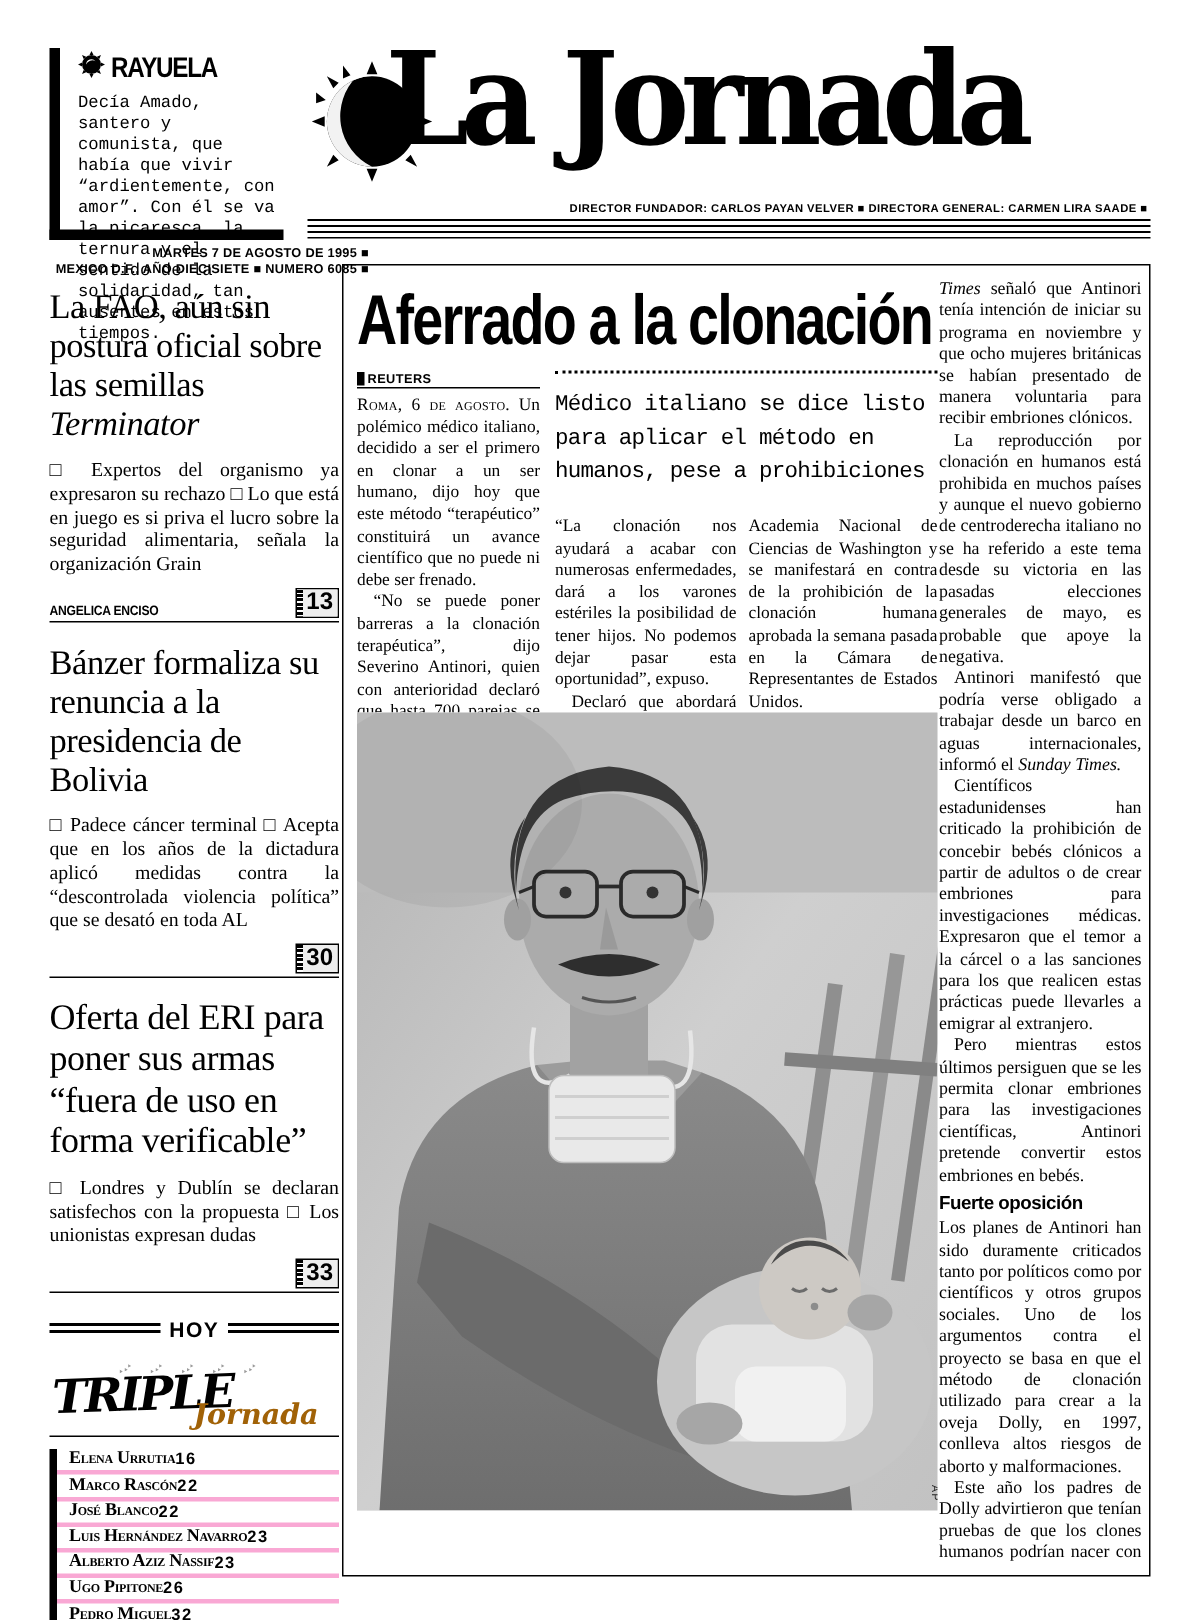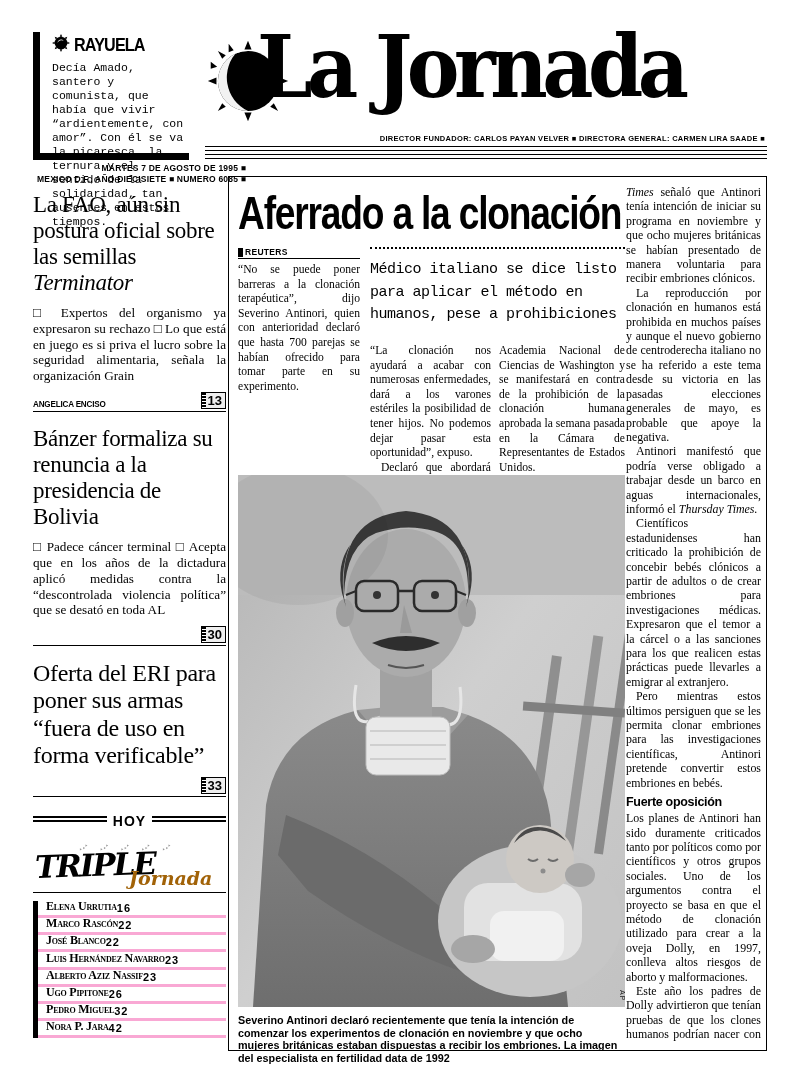--- a/index.html
+++ b/index.html
@@ -44,21 +44,21 @@
 
   
   .sidebar { position:absolute; left:33px; top:192px; width:193px; }
   .sb-headline { font-size:23px; line-height:1.13; letter-spacing:-.3px; }
   .sb-deck { margin-top:9px; font-size:13.2px; line-height:1.2; text-align:justify; }
   .sb-footrow { display:flex; align-items:flex-end; justify-content:space-between;
     border-bottom:1.5px solid #000; padding-bottom:2px; margin-top:8px; }
   .sb-byline { font-family:"Liberation Sans",sans-serif; font-weight:bold; font-size:9px;
     letter-spacing:-.2px; transform:scaleX(.9); transform-origin:0 100%; }
   .pgbadge { display:inline-flex; align-items:center; border:1px solid #000;
-    font-family:"Liberation Sans",sans-serif; font-weight:bold; font-size:13px; }
+    font-family:"Liberation Sans",sans-serif; font-weight:bold; font-size:16px; }
   .pgbadge .bar { width:4px; align-self:stretch; background:#000;
     background:repeating-linear-gradient(to bottom,#000 0 2px,#fff 2px 3px); }
   .pgbadge .num { padding:0 3px 0 2px; background:#eee; }
   .sb-art2 { margin-top:14px; } .sb-art3 { margin-top:14px; }
 
   
   .hoy { margin-top:16px;text-align:center; }
   .hoy-bar { display:flex; align-items:center; gap:6px; }
   .hoy-lines { flex:1; height:9px;
     background:repeating-linear-gradient(to bottom,#000 0 2px,#fff 2px 4.5px); }
@@ -183,20 +183,21 @@
         <span></span>
         <span class="pgbadge">
             <span class="bar"></span>
             <span class="num">30</span>
           </span>
       </div>
     </div>
 
     <div class="sb-art3">
       <div class="sb-headline" style="font-size:24px">Oferta del ERI para poner sus armas “fuera de uso en forma verificable”</div>
+      <div class="sb-deck">□ Londres y Dublín se declaran satisfechos con la propuesta □ Los unionistas expresan dudas</div>
       <div class="sb-footrow">
         <span></span>
         <span class="pgbadge">
             <span class="bar"></span>
             <span class="num">33</span>
           </span>
       </div>
     </div>
 
     <div class="hoy">
@@ -253,20 +254,21 @@
   <div class="mainbox">
 
     <div class="main-headline">Aferrado a la clonación</div>
 
     <div class="agency">
       <span class="blk"></span>
       <span class="txt">REUTERS</span>
     </div>
 
     <div class="bodycol col1">
+      <p><span class="lead-caps">Roma, 6 de agosto.</span><span> Un polémico médico italiano, decidido a ser el primero en clonar a un ser humano, dijo hoy que este método “terapéutico” constituirá un avance científico que no puede ni debe ser frenado.</span></p>
       <p>“No se puede poner barreras a la clonación terapéutica”, dijo Severino Antinori, quien con anterioridad declaró que hasta 700 parejas se habían ofrecido para tomar parte en su experimento.</p>
     </div>
 
     <div class="subhead-block">
       <div class="subhead">Médico italiano se dice listo para aplicar el método en humanos, pese a prohibiciones</div>
     </div>
 
     <div class="bodycol col2">
       <p>“La clonación nos ayudará a acabar con numerosas enfermedades, dará a los varones estériles la posibilidad de tener hijos. No podemos dejar pasar esta oportunidad”, expuso.</p>
       <p>Declaró que abordará este tema el martes en la</p>
@@ -340,26 +342,25 @@
         <path d="M310 384 q5 4 10 0" stroke="#6b6b6b" stroke-width="2" fill="none"></path>
         <circle cx="305" cy="396" r="2.5" fill="#8c8c8c"></circle>
         <ellipse cx="235" cy="474" rx="22" ry="14" fill="#a6a6a6"></ellipse>
         <ellipse cx="342" cy="400" rx="15" ry="12" fill="#a6a6a6"></ellipse>
 
         <ellipse cx="60" cy="60" rx="90" ry="70" fill="#000" opacity=".05"></ellipse>
       </svg>
       <span class="photo-credit">AP</span>
     </div>
 
-    <div class="caption">Severino Antinori declaró recientemente que tenía la intención de comenzar los experimentos de clonación en noviembre y que ocho mujeres británicas estaban dispuestas a recibir los embriones. La imagen del especialista en fertilidad data de 1992</div>
 
     <div class="rightcol">
       <p><em>Times</em><span> señaló que Antinori tenía intención de iniciar su programa en noviembre y que ocho mujeres británicas se habían presentado de manera voluntaria para recibir embriones clónicos.</span></p>
       <p>La reproducción por clonación en humanos está prohibida en muchos países y aunque el nuevo gobierno de centroderecha italiano no se ha referido a este tema desde su victoria en las pasadas elecciones generales de mayo, es probable que apoye la negativa.</p>
-      <p><span>Antinori manifestó que podría verse obligado a trabajar desde un barco en aguas internacionales, informó el </span><em>Thursday Times.</em></p>
+      <p><span>Antinori manifestó que podría verse obligado a trabajar desde un barco en aguas internacionales, informó el </span><em>Sunday Times.</em></p>
       <p>Científicos estadunidenses han criticado la prohibición de concebir bebés clónicos a partir de adultos o de crear embriones para investigaciones médicas. Expresaron que el temor a la cárcel o a las sanciones para los que realicen estas prácticas puede llevarles a emigrar al extranjero.</p>
       <p>Pero mientras estos últimos persiguen que se les permita clonar embriones para las investigaciones científicas, Antinori pretende convertir estos embriones en bebés.</p>
       <p class="rc-subhead">Fuerte oposición</p>
       <p style="text-indent:0">Los planes de Antinori han sido duramente criticados tanto por políticos como por científicos y otros grupos sociales. Uno de los argumentos contra el proyecto se basa en que el método de clonación utilizado para crear a la oveja Dolly, en 1997, conlleva altos riesgos de aborto y malformaciones.</p>
       <p>Este año los padres de Dolly advirtieron que tenían pruebas de que los clones humanos podrían nacer con defectos genéticos o de desarrollo.</p>
 
     </div>
 
   </div>
 </div>

